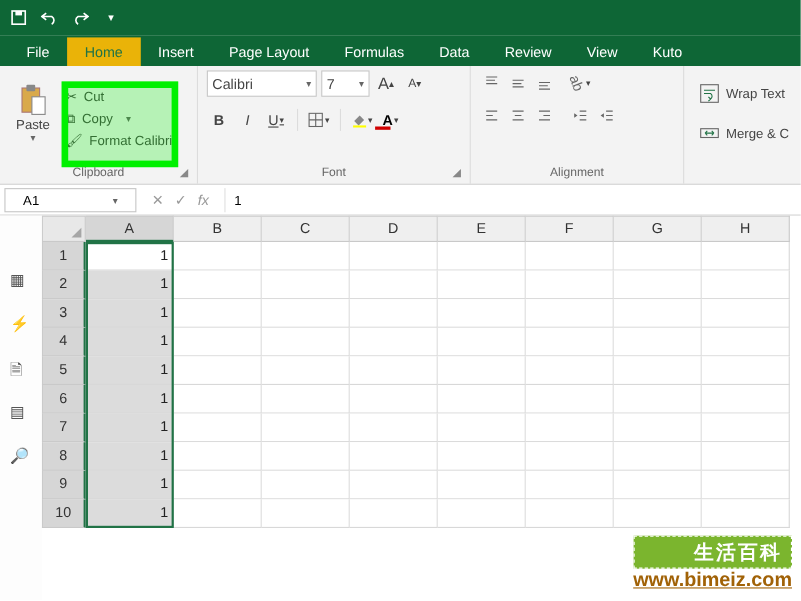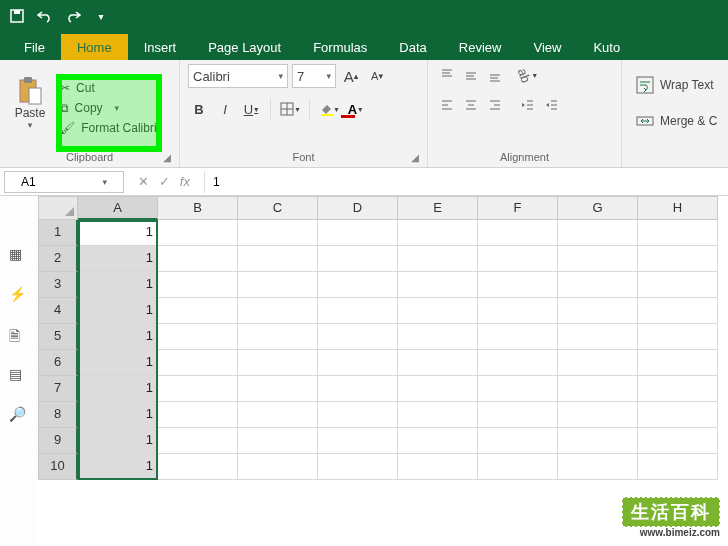--- a/index.html
+++ b/index.html
@@ -69,21 +69,21 @@
 .rowhdr { width: 40px; border: 1px solid #c9c9c9; border-top: none; background: #efefef; text-align: center; font-size: 13px; color: #333; line-height: 24px; }
 .rowhdr.sel { background: #d6d6d6; border-right: 2px solid #217346; }
 .cell { width: 80px; border-right: 1px solid #d8d8d8; border-bottom: 1px solid #d8d8d8; font-size: 13px; text-align: right; padding-right: 4px; line-height: 24px; color: #222; background: #fff; }
 .cell.sel { background: #dcdcdc; }
 .cell.active { background: #fff; }
 .sel-border { position: absolute; border: 2px solid #217346; pointer-events: none; }
 
 
 .wm { position: absolute; right: 8px; bottom: 8px; text-align: right; }
 .wm-top { background: #7bb52e; color: #fff; font-size: 18px; font-weight: bold; padding: 2px 8px; letter-spacing: 2px; border: 1px dashed #fff; }
-.wm-url { color: #404040; font-size: 10px; font-weight: bold; }
+.wm-url { color: #a16207; font-size: 18px; font-weight: bold; text-decoration: underline; }
 </style>
 </head>
 <body>
 
 <div class="titlebar">
   <span class="qat-btn">
       <svg width="14" height="14" viewBox="0 0 14 14">
         <rect x="1" y="1" width="12" height="12" stroke-width="1.5"></rect>
         <rect x="4" y="1" width="6" height="4" fill="#fff" stroke="none"></rect>
       </svg>

